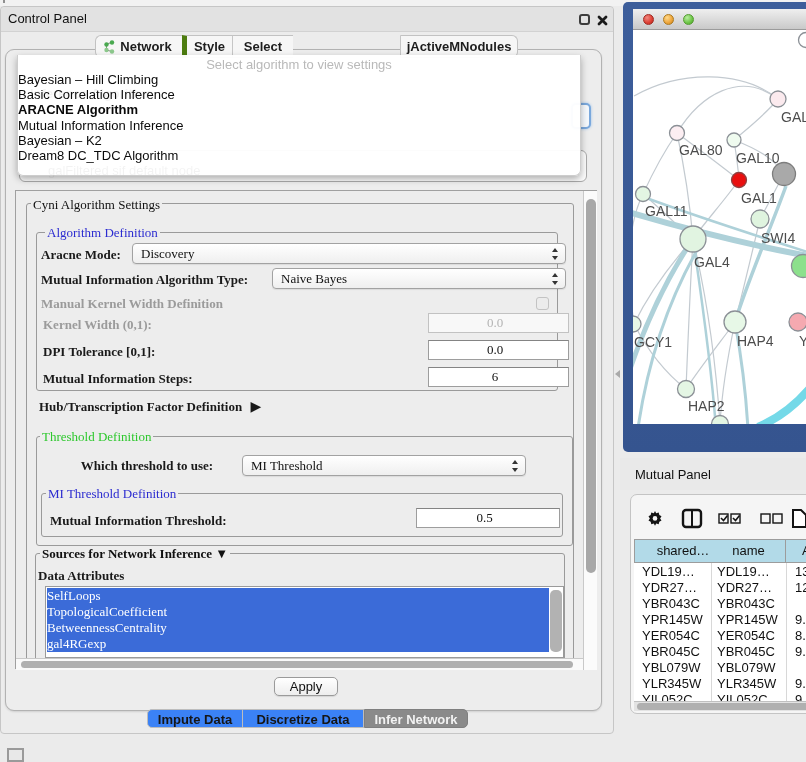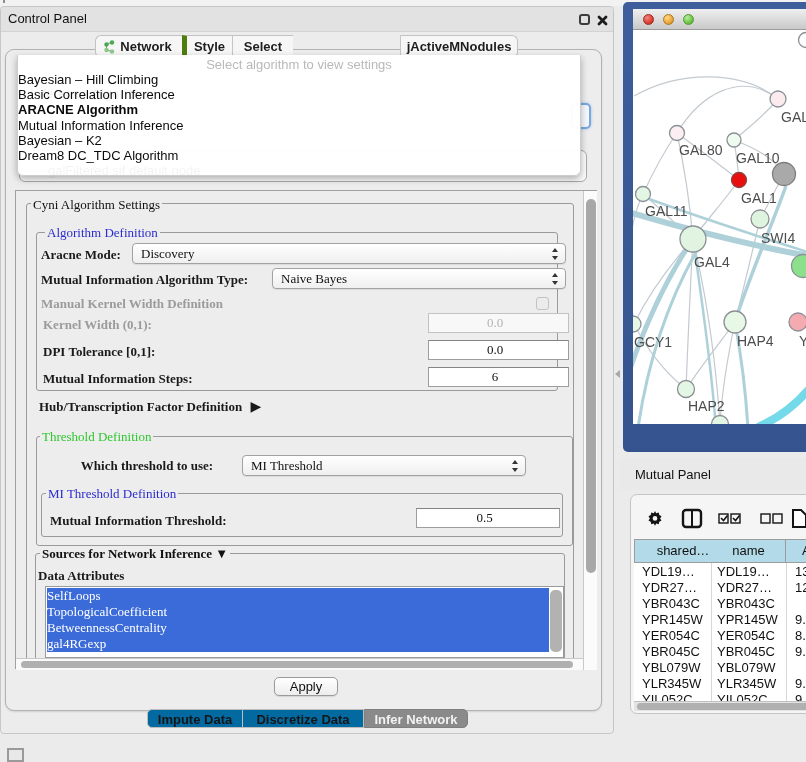--- a/index.html
+++ b/index.html
@@ -31,21 +31,21 @@
 
 #popup { left:16px; top:48px; width:564px; height:121px; background:rgba(255,255,255,0.97); border:1px solid #cdcdcd; border-top:none; border-radius:0 0 6px 6px; box-shadow:0 3px 7px rgba(0,0,0,0.3); }
 #popup .hint { position:absolute; left:0; width:100%; top:2px; text-align:center; color:#b9b9b9; font-size:13px; }
 #popup .it { position:absolute; left:0px; font-size:13px; color:#0a0a0a; white-space:nowrap; }
 
 #attrlist { left:29px; top:395px; width:519px; height:72px; border:1px solid #9a9a9a; background:#fff; overflow:hidden; }
 .litem { position:absolute; left:1px; width:502px; height:16px; background:#3b6bd8; color:#fff; font-size:13px; line-height:16px; }
 
 .sbthumb { position:absolute; background:#b0b0b0; border-radius:5px; }
 
-.btab { position:absolute; top:702px; height:19px; background:#0369a1; border:1px solid #bdbdbd; font-size:13px; font-weight:bold; color:#161616; text-align:center; line-height:19px; }
+.btab { position:absolute; top:702px; height:19px; background:#3b82f6; border:1px solid #bdbdbd; font-size:13px; font-weight:bold; color:#161616; text-align:center; line-height:19px; }
 .btab.sel { background:#8a8a8a; color:#f2f2f2; border-color:#7f7f7f; }
 
 #applybtn { left:273px; top:670px; width:64px; height:19px; border:1px solid #9a9a9a; border-radius:5px; background:linear-gradient(#ffffff,#ededed); font-size:13px; color:#111; text-align:center; line-height:17px; box-shadow:0 1px 1px rgba(0,0,0,0.1); }
 
 #netframe { left:623px; top:2px; width:183px; height:450px; background:linear-gradient(#3d5e9b,#35548f); border-radius:5px 0 0 5px; }
 #nettitle { left:10px; top:7px; width:173px; height:21px; background:linear-gradient(#efefef,#c9c9c9); border-bottom:1px solid #9b9b9b; }
 .light { position:absolute; top:5px; width:11px; height:11px; border-radius:50%; }
 #netcanvas { left:10px; top:28px; width:173px; height:394px; background:#fff; overflow:hidden; }
 
 #tptitle { left:620px; top:458px; width:186px; height:32px; background:#e9e9e9; }

